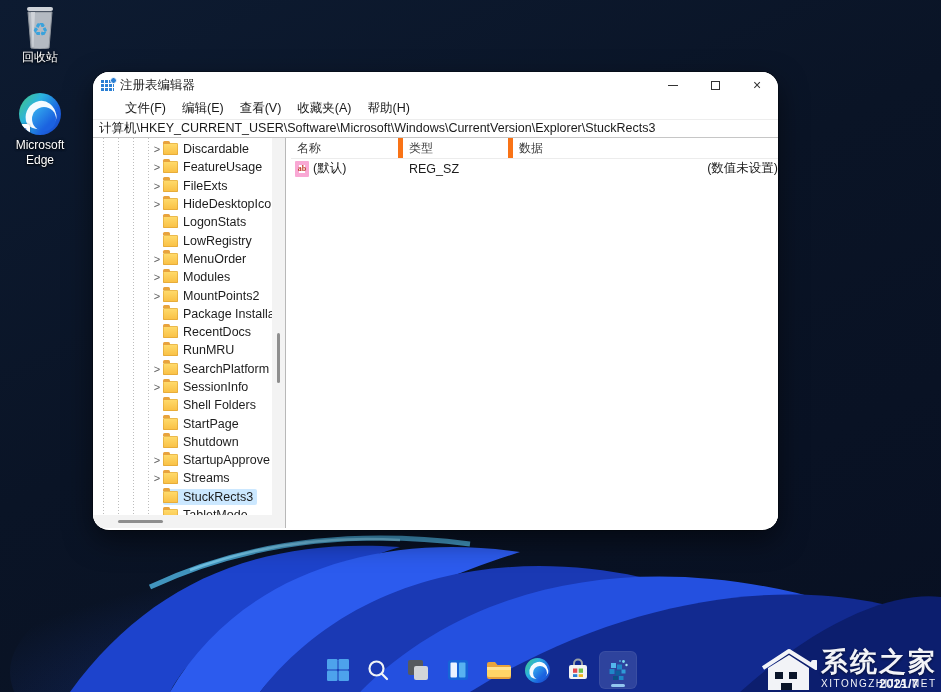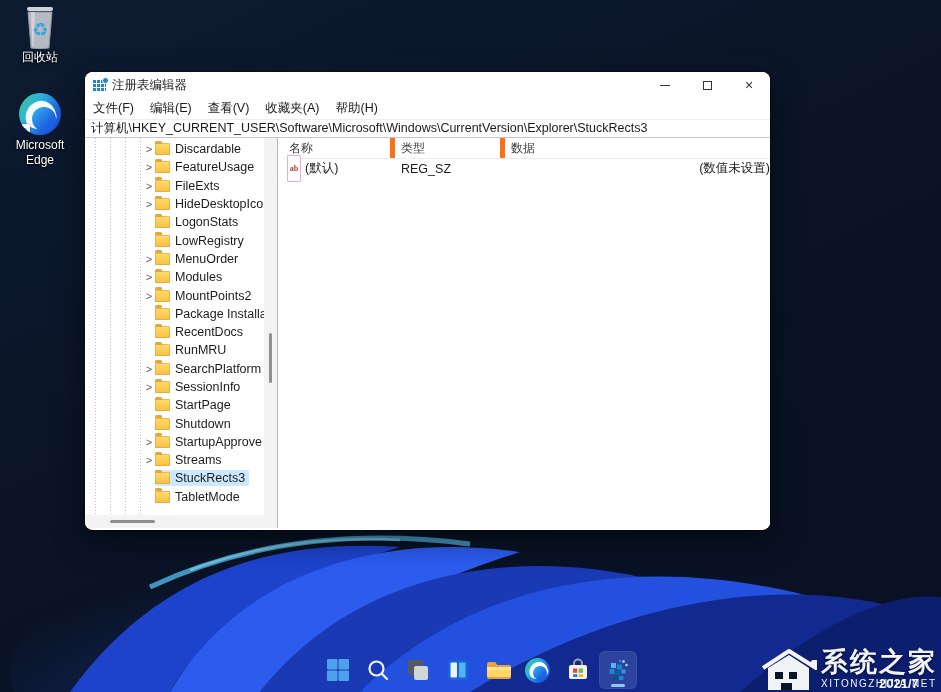--- a/index.html
+++ b/index.html
@@ -21,37 +21,37 @@
                background:linear-gradient(125deg,#45c77a 0%,#2bb3e0 35%,#1b62e0 70%,#1745c0 100%); }
   .edge-ball::before { content:""; position:absolute; left:15%; top:18%; width:74%; height:66%;
                background:#f4fbff; border-radius:55% 45% 50% 50%/60% 62% 38% 40%; transform:rotate(-12deg); }
   .edge-ball::after { content:""; position:absolute; left:30%; top:33%; width:58%; height:58%;
                background:linear-gradient(135deg,#36b5f0 0%,#1b62e0 70%); border-radius:50%; }
   .shortcut-badge { position:absolute; left:-2px; bottom:-2px; width:13px; height:13px; background:#fff;
                border-radius:3px; display:flex; align-items:center; justify-content:center;
                font-size:10px; color:#1b62e0; box-shadow:0 0 2px rgba(0,0,0,.4); }
 
   
-  .win { position:absolute; left:85px; top:72px; width:685px; height:458px; background:#fff;
-         border-radius:8px; overflow:hidden; z-index:5;
+  .win { position:absolute; left:93px; top:72px; width:685px; height:458px; background:#fff;
+         border-radius:16px; overflow:hidden; z-index:5;
          box-shadow:0 10px 28px rgba(0,0,0,.5), 0 0 0 1px rgba(0,0,0,.28); }
   .titlebar { height:26px; display:flex; align-items:center; padding-left:8px; background:#fff; }
   .app-icon { width:13px; height:11px; background:#2a7fd4; position:relative; margin-right:6px;
         background-image:repeating-linear-gradient(to right,transparent 0 3px,#fff 3px 4px),
                          repeating-linear-gradient(to bottom,transparent 0 3px,#fff 3px 4px); }
   .app-icon::after { content:""; position:absolute; top:-3px; right:-3px; width:5px; height:5px;
         border-radius:50%; background:#2a7fd4; border:1px solid #fff; }
   .title-text { font-size:12.5px; color:#1a1a1a; }
   .caption-btns { margin-left:auto; display:flex; height:100%; }
   .cap-btn { width:42px; height:100%; display:flex; align-items:center; justify-content:center; color:#333; }
   .glyph-min { width:10px; height:1px; background:#333; }
   .glyph-max { width:9px; height:9px; border:1px solid #333; }
   .glyph-close { font-size:14px; line-height:1; }
 
-  .menubar { height:21px; display:flex; align-items:flex-start; padding-left:0; background:#fff; }
+  .menubar { height:21px; display:flex; align-items:flex-start; padding-left:24px; background:#fff; }
   .menu-item { font-size:12.5px; color:#1a1a1a; padding:2px 8px; }
 
   .addressbar { height:19px; border-top:1px solid #ededed; border-bottom:1px solid #c6c6c6;
         display:flex; align-items:center; padding-left:6px; font-size:12.5px; color:#1a1a1a;
         white-space:nowrap; overflow:hidden; background:#fff; }
 
   .win-body { position:relative; height:390px; background:#fff; }
 
   
   .tree-pane { position:absolute; left:0; top:0; bottom:0; width:193px; border-right:1px solid #b8b8b8; }
@@ -82,21 +82,21 @@
   .list-pane { position:absolute; left:198px; right:0; top:0; bottom:0; background:#fff; }
   .lheader { display:flex; height:21px; border-bottom:1px solid #ececec; }
   .hcell { font-size:12px; color:#3c3c3c; display:flex; align-items:center; padding-left:6px;
            border-right:5px solid #f97316; }
   .hcell.c-name { width:112px; } .hcell.c-type { width:110px; } .hcell.c-data { flex:1; border-right:none; }
   .lrow { display:flex; height:19.5px; align-items:center; }
   .lcell { font-size:12.5px; color:#1c1c1c; white-space:nowrap; overflow:hidden; }
   .lc-name { width:112px; display:flex; align-items:center; padding-left:4px; }
   .lc-type { width:110px; padding-left:6px; }
   .lc-data { flex:1; padding-left:6px;text-align:right; }
-  .vicon { width:14px; height:27px; border:1px solid #f9a8d4; border-radius:1px; background:#fff;
+  .vicon { width:14px; height:16px; border:4px solid #f9a8d4; border-radius:1px; background:#fff;
            margin-right:4px; flex:0 0 auto; font-family:Liberation Serif, serif; font-weight:bold;
            display:flex; align-items:center; justify-content:center; }
   .vicon.string-value-icon { color:#c0392b; font-size:8px; }
   .vicon.binary-value-icon { color:#2850c8; font-size:5px; line-height:5px; letter-spacing:0; white-space:pre; }
 
   
   .taskbar { position:absolute; left:0; right:0; bottom:0; height:44px; z-index:6;
              display:flex; align-items:center; justify-content:center; padding-left:14px; }
   .tb-btn { width:38px; height:38px; margin:0 1px; border-radius:6px; position:relative;
             display:flex; align-items:center; justify-content:center; }
@@ -280,20 +280,27 @@
             <span class="chev">&gt;</span>
             <span class="tgroup">
               <span class="folder"></span>
               <span class="tlabel">SessionInfo</span>
             </span>
           </div>
           <div class="trow">
             <span class="chev"></span>
             <span class="tgroup">
               <span class="folder"></span>
+              <span class="tlabel">Shell Folders</span>
+            </span>
+          </div>
+          <div class="trow">
+            <span class="chev"></span>
+            <span class="tgroup">
+              <span class="folder"></span>
               <span class="tlabel">StartPage</span>
             </span>
           </div>
           <div class="trow">
             <span class="chev"></span>
             <span class="tgroup">
               <span class="folder"></span>
               <span class="tlabel">Shutdown</span>
             </span>
           </div>

